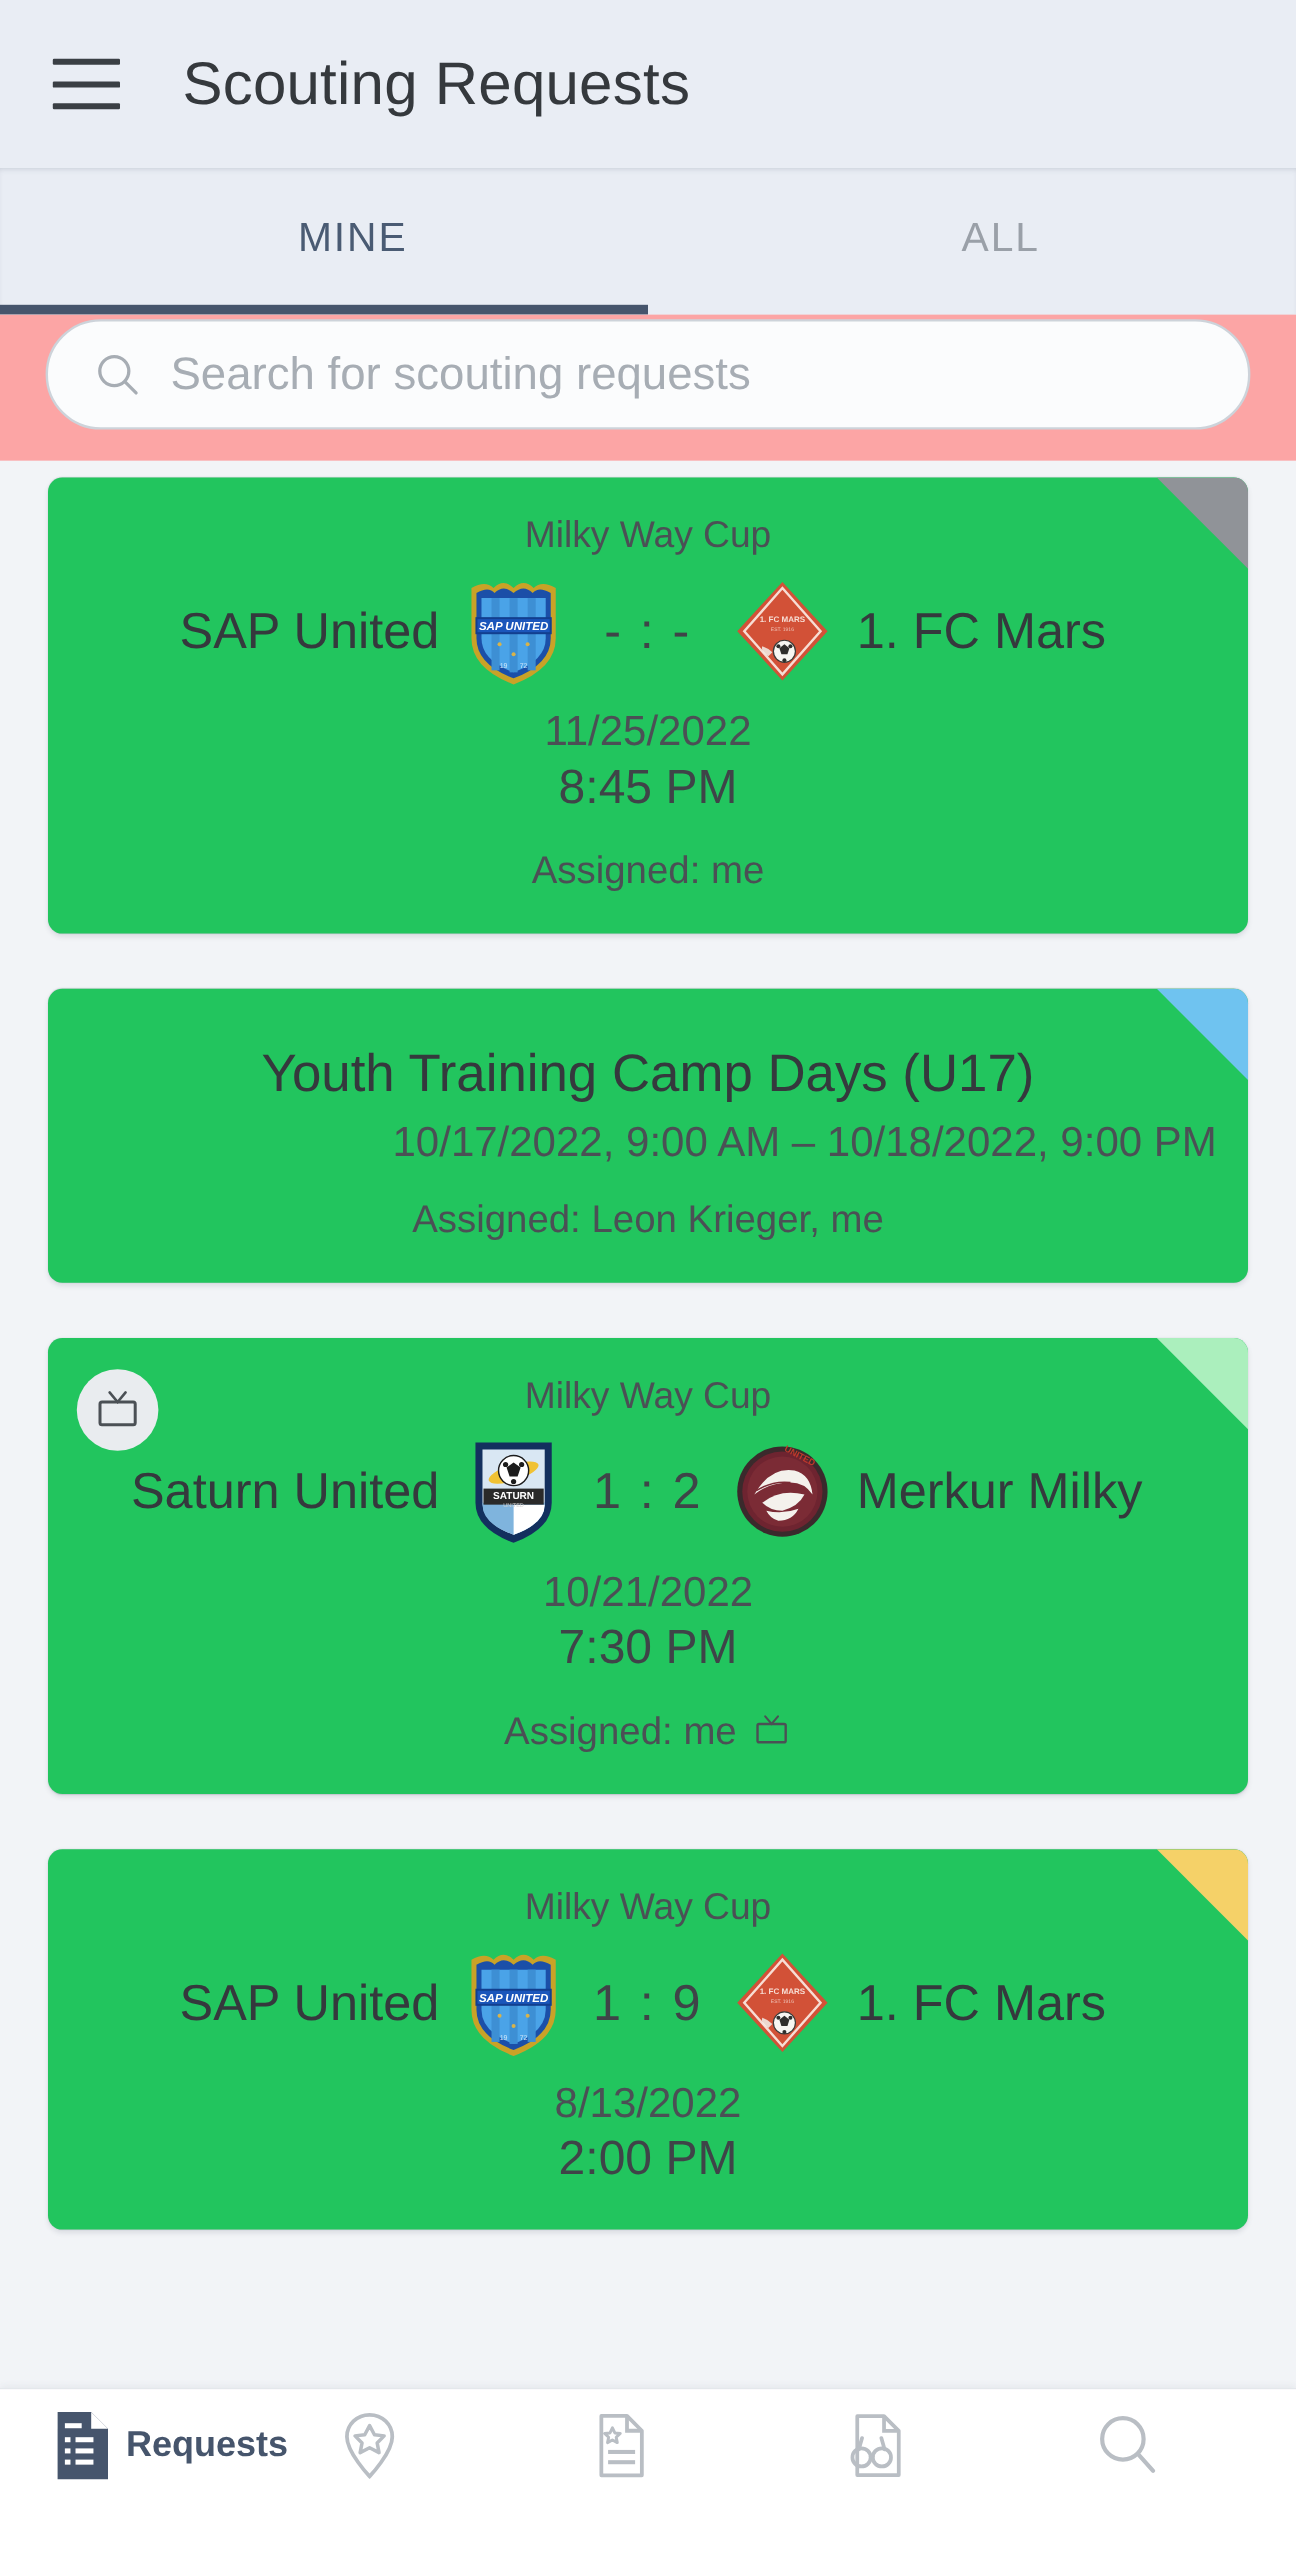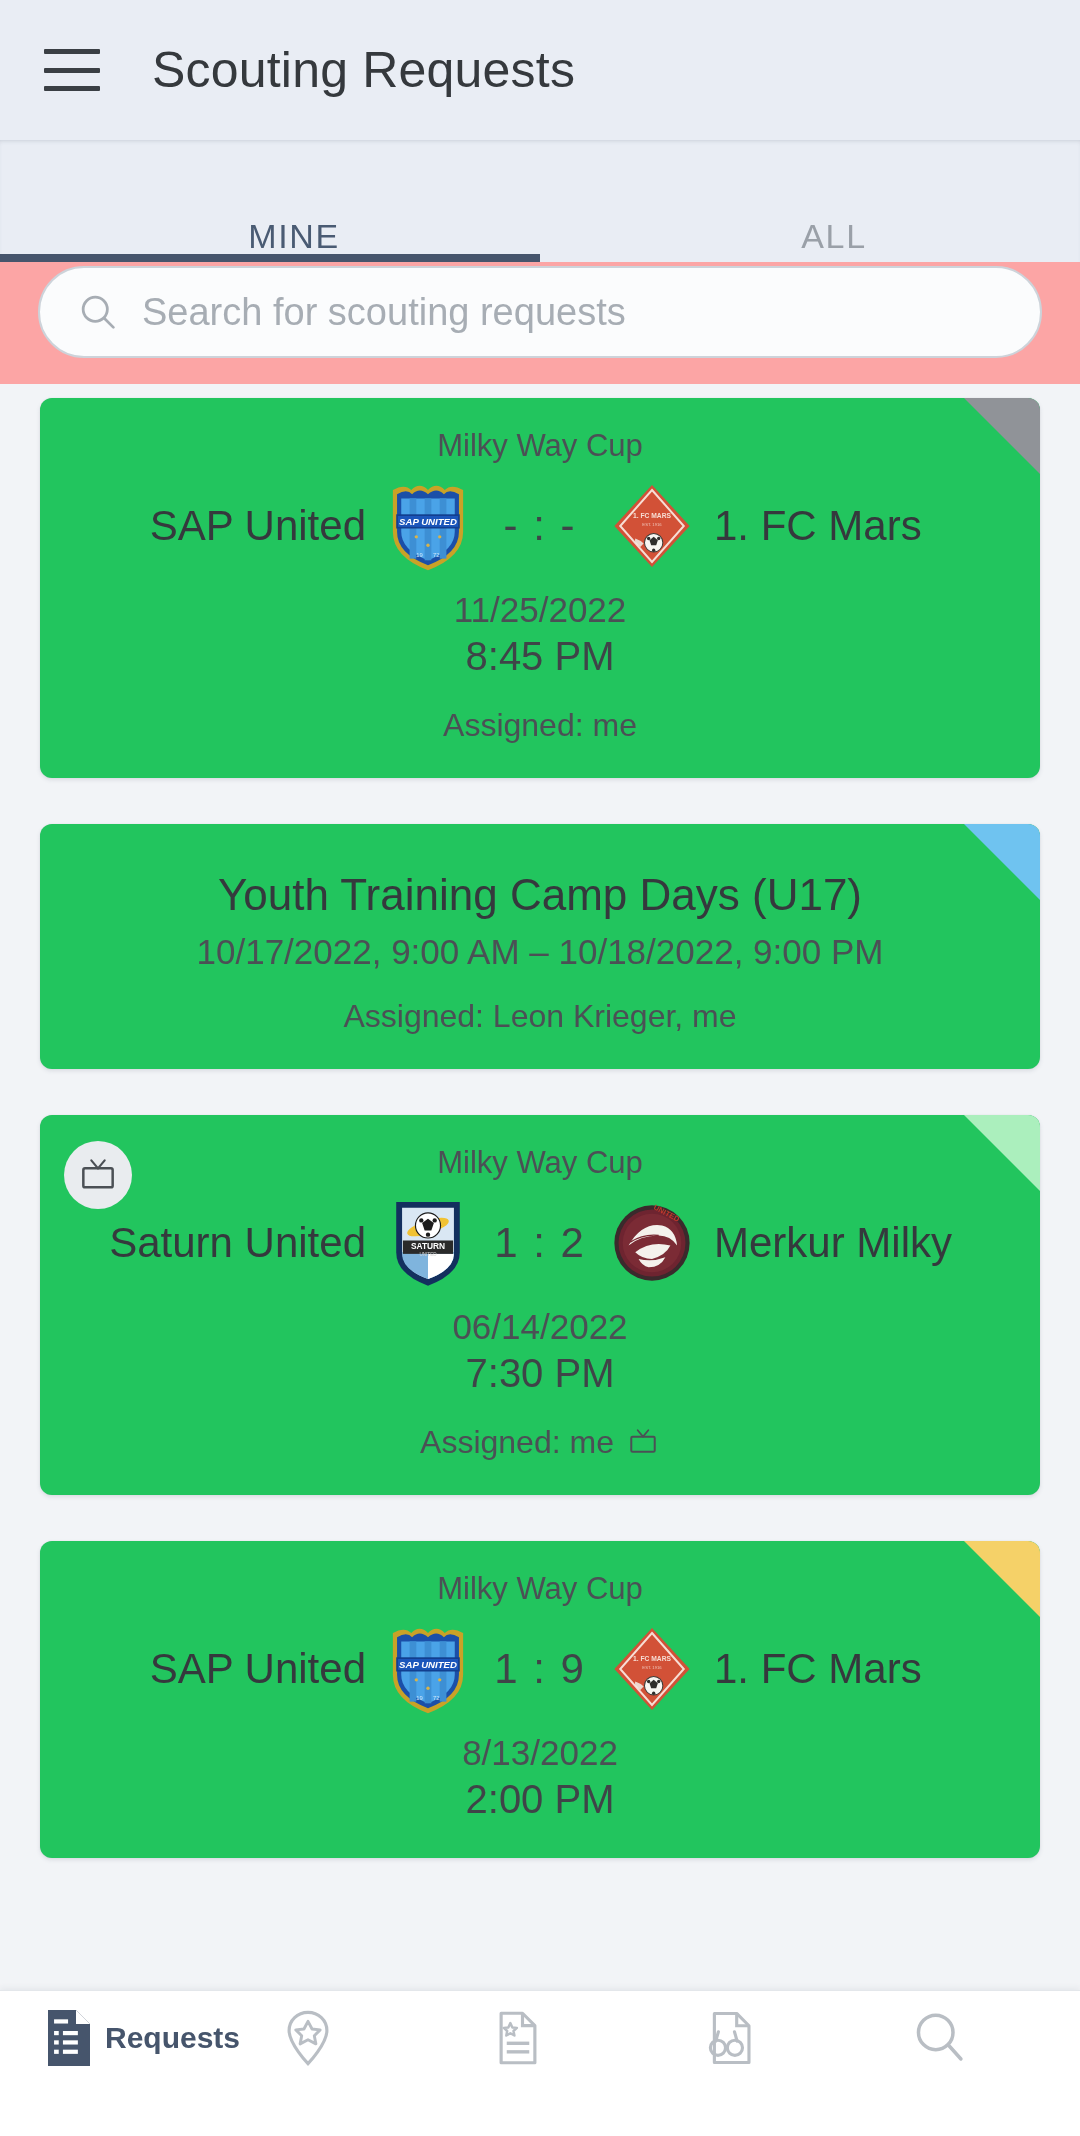--- a/index.html
+++ b/index.html
@@ -27,21 +27,21 @@
   }
 
   
   .tabbar {
     flex: 0 0 122px; height:122px;
     background: #e9edf4;
     display: flex; position: relative;
     box-shadow: inset 0 3px 5px -3px rgba(80,90,110,.28);
   }
   .tab {
-    flex: 1; display:flex; align-items:flex-end; justify-content:center;
+    flex: 1; display:flex; align-items:center; justify-content:center;
     font-size: 34px; letter-spacing: 1.6px; font-weight: 400;
     color: #9aa0a8; cursor: pointer; padding-bottom: 6px; padding-left: 48px;
   }
   .tab.active { color: #4a5b73; }
   .tab-underline {
     position:absolute; bottom:0; left:0; width:50%; height:8px; background:#46556c;
   }
 
   
   .searchwrap {
@@ -109,21 +109,21 @@
   .datetime { text-align:center; }
   .dt-date { font-size: 35px; color:#4b5055; line-height: 1.26; }
   .dt-time { font-size: 40px; color:#3f4448; line-height: 1.22; }
   .assigned {
     text-align:center; font-size: 32px; color:#4b5055; margin-top: 26px;
     display:flex; align-items:center; justify-content:center; gap: 12px;
   }
 
   
   .event-title { text-align:center; font-size: 44px; color:#35393d; margin: 16px 0 12px 0; }
-  .event-range { text-align:center; font-size: 35px; color:#4b5055; }
+  .event-range { text-align:right; font-size: 35px; color:#4b5055; }
 
   
   .bottomnav {
     flex: 0 0 146px; height:146px; background:#ffffff;
     display:flex; align-items:flex-start; justify-content:space-around;
     border-top: 1px solid #e4e7eb; padding-top: 16px;
     box-shadow: 0 -2px 6px rgba(60,70,90,.07);
     position: relative; z-index: 4;
   }
   .navitem {
@@ -265,21 +265,21 @@
           <path d="M30 66 Q48 52 72 58 Q66 70 50 74 Q38 74 30 66 Z" fill="#f4f1ec"></path>
           <path d="M34 74 Q50 78 66 72 Q60 84 46 84 Q38 82 34 74 Z" fill="#f4f1ec"></path>
           <path d="M24 54 Q40 44 58 46" fill="none" stroke="#7b2b35" stroke-width="1.6"></path>
           <path d="M20 28 Q50 8 84 30" fill="none" stroke="#c0392b" stroke-width="0"></path>
           <text x="66" y="22" font-family="Liberation Sans, sans-serif" font-size="9" font-weight="bold" fill="#c0392b" text-anchor="middle" transform="rotate(28 66 22)">UNITED</text>
         </svg>
 
         <div class="teamname away">Merkur Milky</div>
       </div>
       <div class="datetime">
-        <div class="dt-date">06/14/2022</div>
+        <div class="dt-date">10/21/2022</div>
         <div class="dt-time">7:30 PM</div>
       </div>
       <div class="assigned">
         <span>Assigned: me</span>
         <svg width="34" height="32" viewBox="0 0 24 24">
           <path d="M8 3.2 L12 8 L16 3.2" fill="none" stroke="#4b5055" stroke-width="1.3" stroke-linecap="round"></path>
           <rect x="3.2" y="8" width="17.6" height="11.4" rx="1" fill="none" stroke="#4b5055" stroke-width="1.5"></rect>
         </svg>
       </div>
     </div>

